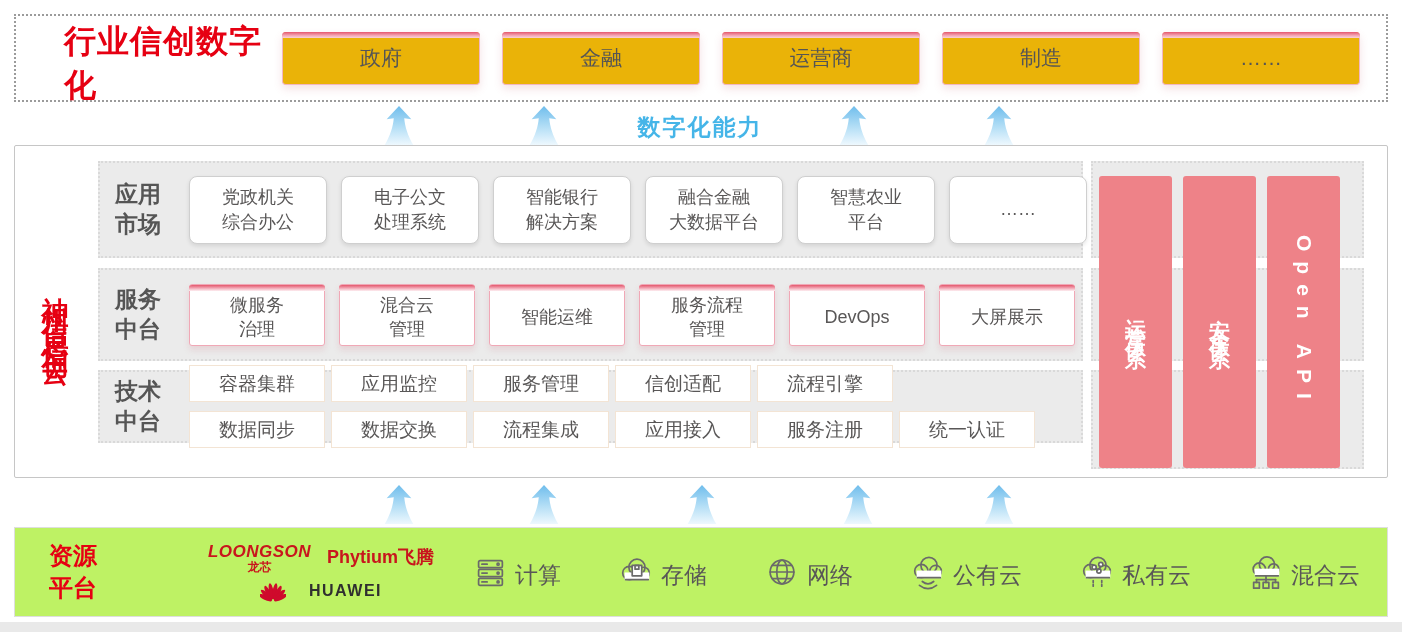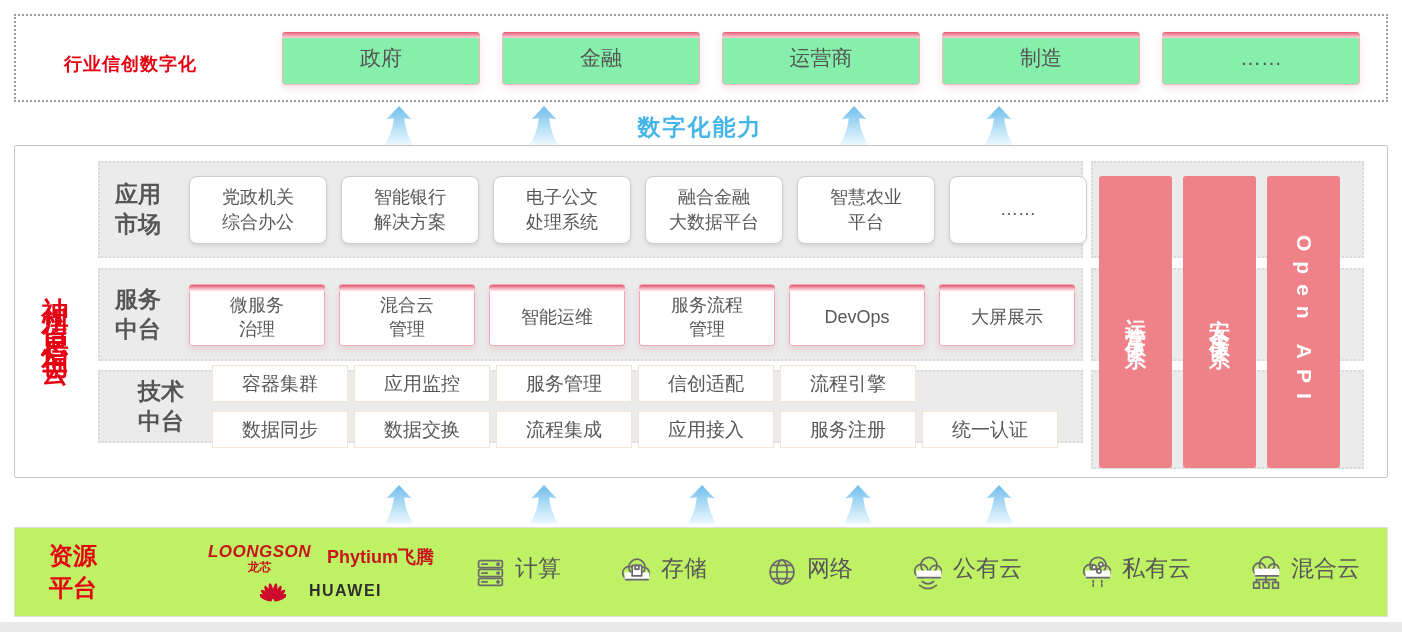--- a/index.html
+++ b/index.html
@@ -3,44 +3,44 @@
 <meta charset="utf-8">
 <style>
   html,body{margin:0;padding:0;}
   body{
     width:1402px;height:632px;position:relative;background:#ffffff;
     font-family:"Liberation Sans","DejaVu Sans",sans-serif;color:#595757;overflow:hidden;
   }
   
   .top-banner{position:absolute;left:14px;top:14px;width:1374px;height:88px;
     border:2px dotted #9b9b9b;box-sizing:border-box;display:flex;align-items:center;}
-  .top-title{margin-left:48px;width:218px;font-size:18px;font-weight:bold;color:#e60012;letter-spacing:1px;margin-top:12px;}
+  .top-title{margin-left:48px;width:218px;font-size:32px;font-weight:bold;color:#e60012;letter-spacing:1px;margin-top:12px;}
   .industry-row{display:flex;gap:22px;}
-  .industry-box{width:196px;height:52px;background:#86efac;border:1px solid #f2b7c2;border-top:none;
+  .industry-box{width:196px;height:52px;background:#eab308;border:1px solid #f2b7c2;border-top:none;
     border-radius:4px;position:relative;display:flex;align-items:center;justify-content:center;
     font-size:21px;color:#555;box-shadow:0 4px 8px rgba(190,80,100,.16);}
   .industry-box::before{content:"";position:absolute;top:0;left:-1px;right:-1px;height:6px;
     border-radius:4px 4px 0 0;background:linear-gradient(180deg,#e6566d 0%,#f3a9b6 60%,#f9d3da 100%);}
   
   .arrow-band{position:absolute;left:0;width:1271px;padding-left:46px;}
   .band1{top:104px;height:41px;}
   .band2{top:482px;height:44px;}
   .arrow{position:absolute;top:1px;}
   .capability{position:absolute;left:597px;top:8px;width:206px;text-align:center;
     font-size:23px;font-weight:bold;color:#45b5e8;letter-spacing:2px;}
   
   .platform{position:absolute;left:14px;top:145px;width:1374px;height:333px;background:#fff;
     border:1px solid #c6c6c6;border-radius:2px;box-sizing:border-box;}
   .v-title{position:absolute;left:22px;top:22px;height:290px;writing-mode:vertical-rl;
     text-orientation:upright;text-align:center;font-size:27px;font-weight:bold;color:#e60012;letter-spacing:11px;}
   .p-row{position:absolute;left:83px;width:985px;background:#ebebeb;border:2px dotted #d9d9d9;
     box-sizing:border-box;display:flex;align-items:center;}
   .row1{top:15px;height:97px;}
   .row2{top:122px;height:93px;}
-  .row3{top:224px;height:73px;justify-content:center;}
+  .row3{top:224px;height:73px;}
   .row-label{margin-left:15px;width:62px;font-size:23px;font-weight:bold;color:#555;
     white-space:pre-line;line-height:1.3;flex:none;}
   .boxes{display:flex;gap:14px;margin-left:12px;}
   .app-box{width:136px;height:66px;background:#fff;border:1px solid #cfcfcf;border-radius:8px;
     display:flex;align-items:center;justify-content:center;text-align:center;font-size:18px;
     color:#595757;white-space:pre-line;line-height:1.35;box-shadow:0 2px 4px rgba(0,0,0,.10);}
   .svc-box{width:136px;height:62px;background:#fff;border:1px solid #f0a8b6;border-radius:3px;
     position:relative;display:flex;align-items:center;justify-content:center;text-align:center;
     font-size:18px;color:#595757;white-space:pre-line;line-height:1.35;padding-top:5px;
     box-sizing:border-box;box-shadow:0 4px 6px rgba(200,80,100,.15);}
@@ -61,21 +61,21 @@
     white-space:pre-line;line-height:1.35;flex:none;}
   .vendors{margin-left:104px;width:240px;display:flex;flex-direction:column;align-items:center;flex:none;}
   .vendor-top{display:flex;align-items:flex-start;gap:16px;}
   .loongson{display:flex;flex-direction:column;align-items:center;color:#c8161d;}
   .loongson .en{font-size:17px;font-weight:900;font-style:italic;letter-spacing:.5px;}
   .loongson .cn{font-size:12px;font-weight:bold;margin-top:-3px;}
   .phytium{color:#c8161d;font-size:18px;font-weight:bold;margin-top:3px;}
   .huawei{display:flex;align-items:center;gap:23px;margin-top:3px;}
   .huawei .txt{font-size:16px;font-weight:bold;color:#2f2f2f;letter-spacing:1.5px;}
   .res-items{display:flex;gap:56px;margin-left:30px;}
-  .res-item{display:flex;align-items:flex-start;gap:6px;}
+  .res-item{display:flex;align-items:flex-end;gap:6px;}
   .res-item .lbl{font-size:23px;color:#595757;}
   .icon-svg{stroke:#6a6a6a;stroke-width:1.8;fill:none;stroke-linecap:round;stroke-linejoin:round;}
   .bottom-strip{position:absolute;left:0;top:622px;width:1402px;height:10px;background:#e9e9e9;}
 </style>
 </head>
 <body>
 
 <svg width="0" height="0" style="position:absolute" aria-hidden="true">
   <defs>
     <linearGradient id="arrowGrad" x1="0" y1="0" x2="0" y2="1">
@@ -119,24 +119,24 @@
   <div class="pillar-back" style="top:15px;height:97px;"></div>
   <div class="pillar-back" style="top:122px;height:93px;"></div>
   <div class="pillar-back" style="top:224px;height:99px;"></div>
 
   <div class="p-row row1">
     <div class="row-label">应用
 市场</div>
     <div class="boxes">
       <div class="app-box">党政机关
 综合办公</div>
+      <div class="app-box">电子公文
+处理系统</div>
       <div class="app-box">智能银行
 解决方案</div>
-      <div class="app-box">电子公文
-处理系统</div>
       <div class="app-box">融合金融
 大数据平台</div>
       <div class="app-box">智慧农业
 平台</div>
       <div class="app-box">……</div>
     </div>
   </div>
 
   <div class="p-row row2">
     <div class="row-label">服务

